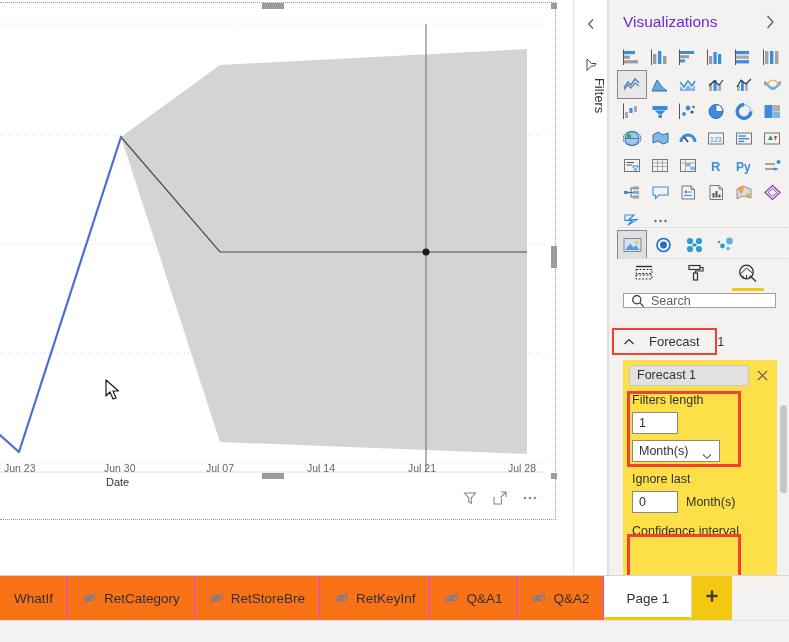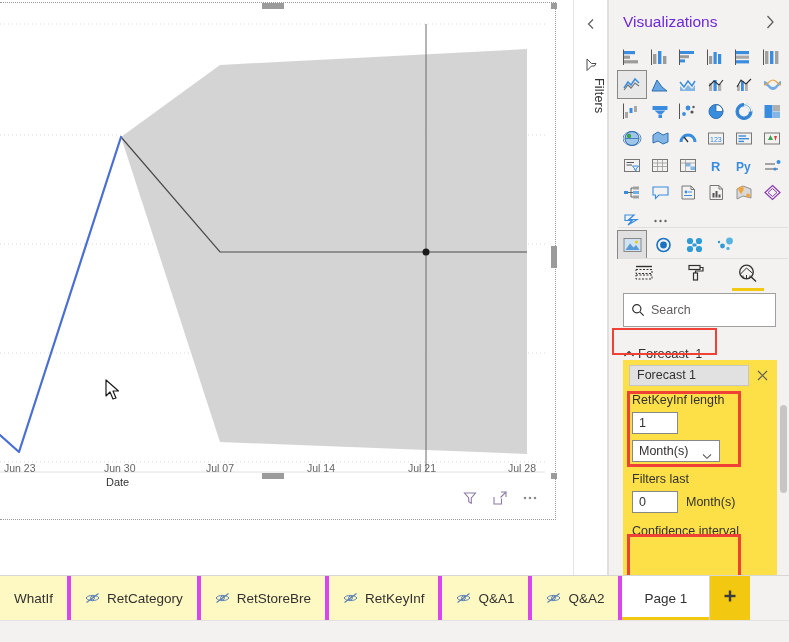--- a/index.html
+++ b/index.html
@@ -102,35 +102,35 @@
     border-top: 1px solid #e1dfdd; padding-top: 3px;
   }
   .viz-tab { position: relative; width: 26px; height: 30px; cursor: pointer;
              display:flex; align-items:flex-start; justify-content:center; padding-top:2px;}
   .viz-tab.active::after {
     content: ""; position: absolute; left: -3px; bottom: 1px; width: 32px; height: 3px;
     background: #f2c811;
   }
 
   #search-box {
-    position: absolute; left: 14px; top: 293px; width: 153px; height: 34px;
+    position: absolute; left: 14px; top: 293px; width: 153px; height: 15px;
     background: #ffffff; border: 1px solid #a19f9d; display: flex; align-items: center;
   }
   #search-icon-wrap { margin-left: 7px; margin-right: 6px; display:flex; }
   #search-input {
     border: none; outline: none; background: transparent;
     font-family: "Liberation Sans", sans-serif; font-size: 12.5px; color: #605e5c;
     width: 110px;
   }
   #search-input::placeholder { color: #605e5c; }
 
   
   #forecast-header-row {
     position: absolute; left: 14px; top: 330px; width: 125px; height: 23px;
-    display: flex; align-items: center; gap: 3px; cursor: pointer; margin-top: 12px;
+    display: flex; align-items: center; gap: 14px; cursor: pointer;
   }
   #forecast-chevron { display:flex; }
   #forecast-title { font-size: 13px; color: #323130; }
   #forecast-count { font-size: 12px; color: #323130; margin-left: 4px; }
   #hl-forecast-header {
     position: absolute; left: 612px; top: 328px; width: 105px; height: 27px;
     border: 2px solid #ef4136; pointer-events: none;
   }
 
   #forecast-card {
@@ -204,22 +204,22 @@
   
   #tabbar {
     position: absolute; left: 0; top: 575px; width: 789px; height: 67px;
     background: #f3f2f1; border-top: 1px solid #d6d6d6;
   }
   #tabs {
     position: absolute; left: 0; top: 0; height: 44px; display: flex; align-items: stretch;
   }
   .tab {
     display: flex; align-items: center; gap: 7px;
-    padding: 2px 14px; height: 44px; background: #fef9c3;
-    border-right: 4px solid #d946ef;
+    padding: 2px 14px; height: 44px; background: #f97316;
+    border-right: 1px solid #d946ef;
     font-size: 13.5px; color: #323130; cursor: pointer; white-space: nowrap;
   }
   .tab.active {
     background: #ffffff; position: relative; font-weight: 400;
     border-right: 1px solid #d6d6d6;
     padding: 8px 22px;
     text-align: center;
   }
   .tab.active::after {
     content: ""; position: absolute; left: 0; bottom: 0; width: 100%; height: 3px;
@@ -712,33 +712,33 @@
       <div id="forecast-name-row">
         <div id="forecast-name-field">Forecast 1</div>
         <span id="forecast-remove">
           <svg width="13" height="13" viewBox="0 0 13 13">
             <line x1="2" y1="2" x2="11" y2="11" stroke="#605e5c" stroke-width="1.2"></line>
             <line x1="11" y1="2" x2="2" y2="11" stroke="#605e5c" stroke-width="1.2"></line>
           </svg>
         </span>
       </div>
 
-      <div class="fc-label" id="lbl-forecast-length">RetKeyInf length</div>
+      <div class="fc-label" id="lbl-forecast-length">Filters length</div>
       <div id="inp-forecast-length">1</div>
 
       <div id="sel-forecast-unit">
         <span>Month(s)</span>
         <span class="caret">
           <svg width="10" height="7" viewBox="0 0 10 7">
             <path d="M1 1.5 L5 5.3 L9 1.5" fill="none" stroke="#605e5c" stroke-width="1.1"></path>
           </svg>
         </span>
       </div>
 
-      <div class="fc-label" id="lbl-ignore-last">Filters last</div>
+      <div class="fc-label" id="lbl-ignore-last">Ignore last</div>
       <div id="inp-ignore-last">0</div>
       <div class="fc-label" id="lbl-ignore-unit">Month(s)</div>
 
       <div class="fc-label" id="lbl-confidence">Confidence interval</div>
       <div id="sel-confidence">
         <span>75%</span>
         <span class="caret">
           <svg width="10" height="7" viewBox="0 0 10 7">
             <path d="M1 1.5 L5 5.3 L9 1.5" fill="none" stroke="#605e5c" stroke-width="1.1"></path>
           </svg>

